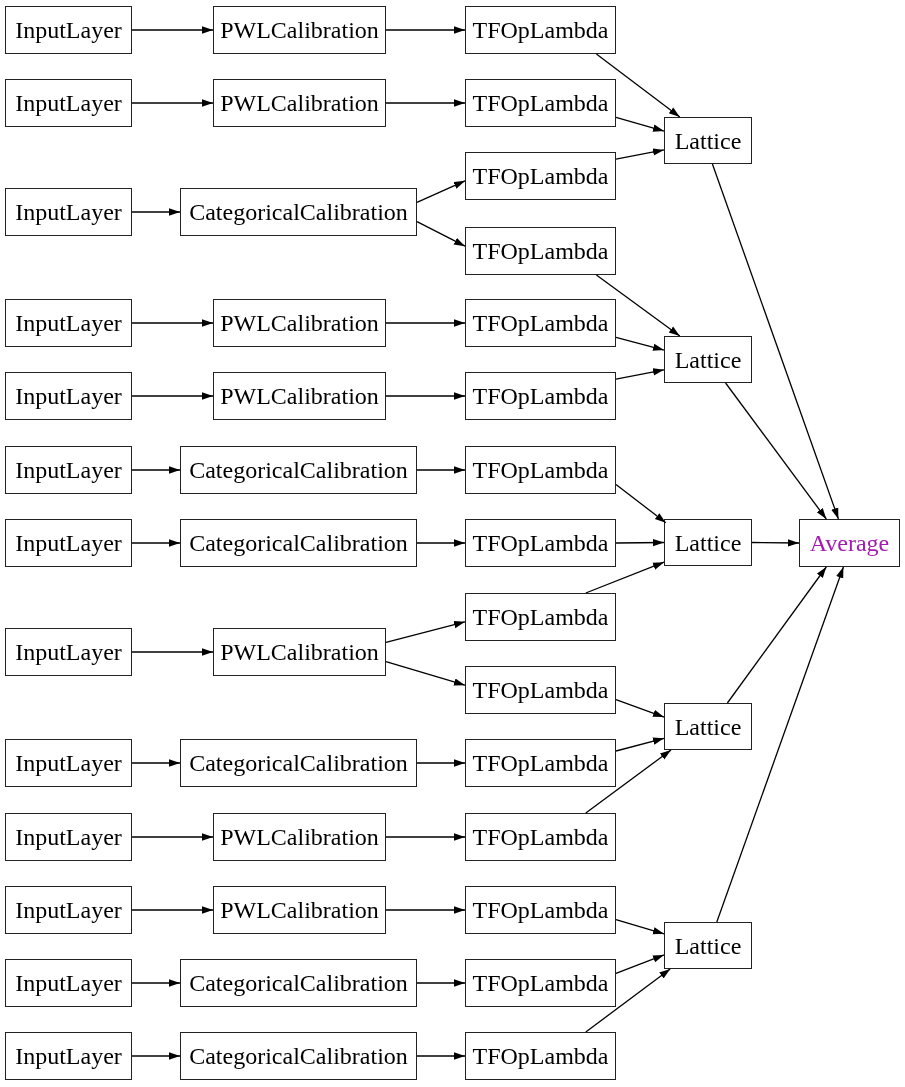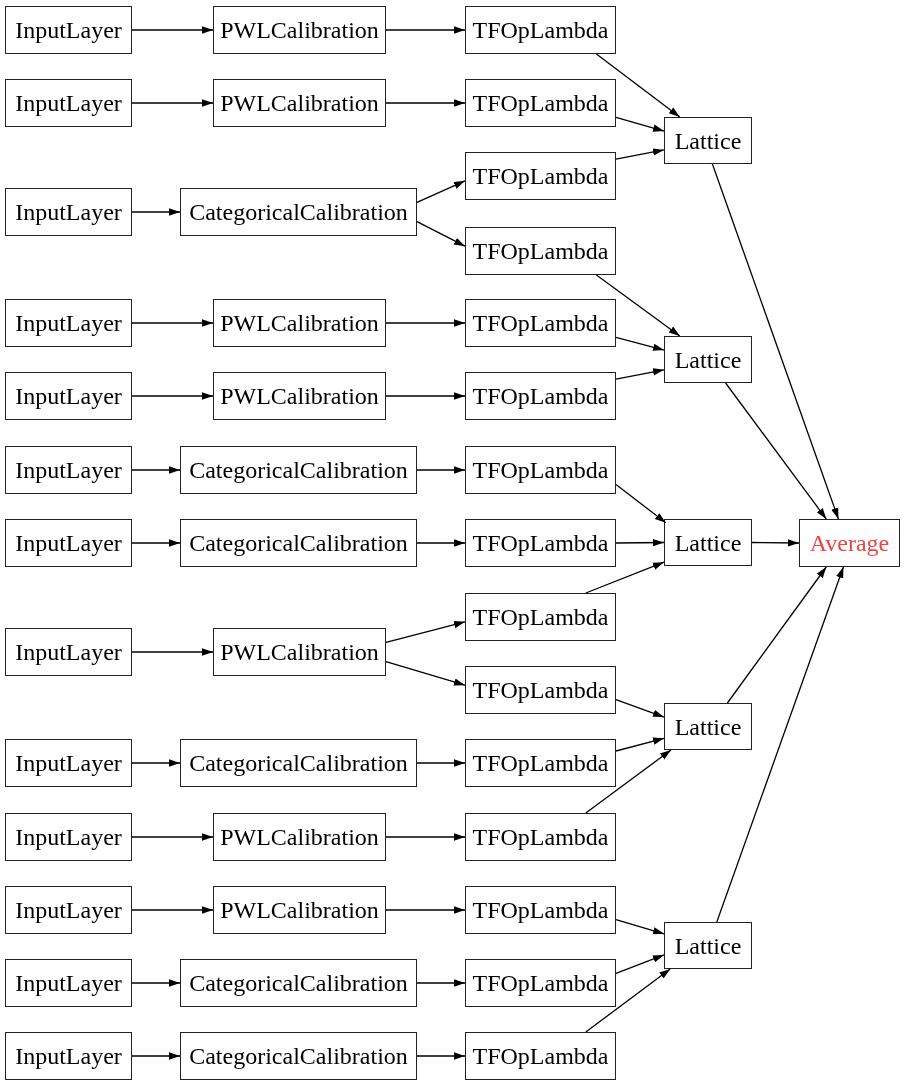--- a/index.html
+++ b/index.html
@@ -67,21 +67,21 @@
     <div class="node" style="left: 465px; top: 739px; width: 151px; height: 48px; border-color: rgb(34, 34, 34); background: rgb(255, 255, 255); color: rgb(0, 0, 0);">TFOpLambda</div>
     <div class="node" style="left: 465px; top: 813px; width: 151px; height: 48px; border-color: rgb(34, 34, 34); background: rgb(255, 255, 255); color: rgb(0, 0, 0);">TFOpLambda</div>
     <div class="node" style="left: 465px; top: 886px; width: 151px; height: 48px; border-color: rgb(34, 34, 34); background: rgb(255, 255, 255); color: rgb(0, 0, 0);">TFOpLambda</div>
     <div class="node" style="left: 465px; top: 959px; width: 151px; height: 48px; border-color: rgb(34, 34, 34); background: rgb(255, 255, 255); color: rgb(0, 0, 0);">TFOpLambda</div>
     <div class="node" style="left: 465px; top: 1032px; width: 151px; height: 48px; border-color: rgb(34, 34, 34); background: rgb(255, 255, 255); color: rgb(0, 0, 0);">TFOpLambda</div>
     <div class="node" style="left: 664px; top: 117px; width: 88px; height: 47px; border-color: rgb(34, 34, 34); background: rgb(255, 255, 255); color: rgb(0, 0, 0);">Lattice</div>
     <div class="node" style="left: 664px; top: 336px; width: 88px; height: 47px; border-color: rgb(34, 34, 34); background: rgb(255, 255, 255); color: rgb(0, 0, 0);">Lattice</div>
     <div class="node" style="left: 664px; top: 519px; width: 88px; height: 47px; border-color: rgb(34, 34, 34); background: rgb(255, 255, 255); color: rgb(0, 0, 0);">Lattice</div>
     <div class="node" style="left: 664px; top: 703px; width: 88px; height: 47px; border-color: rgb(34, 34, 34); background: rgb(255, 255, 255); color: rgb(0, 0, 0);">Lattice</div>
     <div class="node" style="left: 664px; top: 922px; width: 88px; height: 47px; border-color: rgb(34, 34, 34); background: rgb(255, 255, 255); color: rgb(0, 0, 0);">Lattice</div>
-    <div class="node" style="left: 799px; top: 519px; width: 101px; height: 48px; border-color: rgb(34, 34, 34); background: rgb(255, 255, 255); color: #ef4444;">Average</div>
+    <div class="node" style="left: 799px; top: 519px; width: 101px; height: 48px; border-color: rgb(34, 34, 34); background: rgb(255, 255, 255); color: #a21caf;">Average</div>
     <svg id="edges" width="905" height="1087" viewBox="0 0 905 1087">
       <defs>
         <marker id="arrowhead" markerUnits="userSpaceOnUse" markerWidth="12" markerHeight="9" refX="11" refY="4" orient="auto">
           <path d="M0,0.3 L11,4 L0,7.7 Z" fill="#000000"></path>
         </marker>
       </defs>
       <line x1="132.0" y1="30.0" x2="213.0" y2="30.0" stroke="#000000" stroke-width="1.3" marker-end="url(#arrowhead)"></line>
       <line x1="132.0" y1="103.0" x2="213.0" y2="103.0" stroke="#000000" stroke-width="1.3" marker-end="url(#arrowhead)"></line>
       <line x1="132.0" y1="212.0" x2="180.0" y2="212.0" stroke="#000000" stroke-width="1.3" marker-end="url(#arrowhead)"></line>
       <line x1="132.0" y1="323.0" x2="213.0" y2="323.0" stroke="#000000" stroke-width="1.3" marker-end="url(#arrowhead)"></line>

